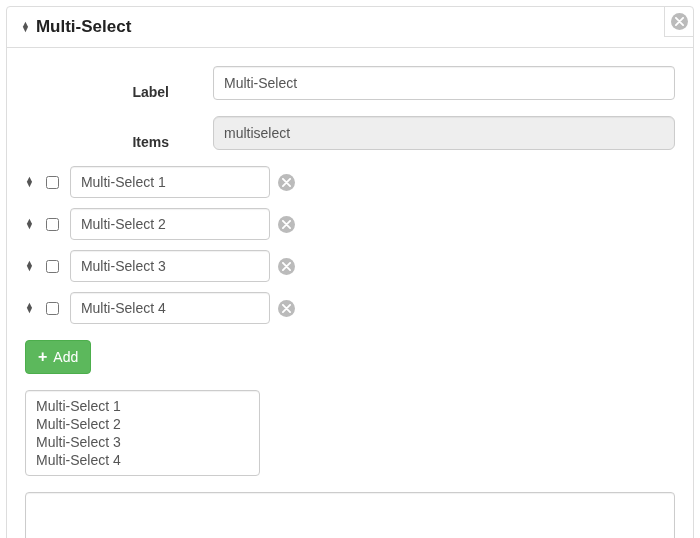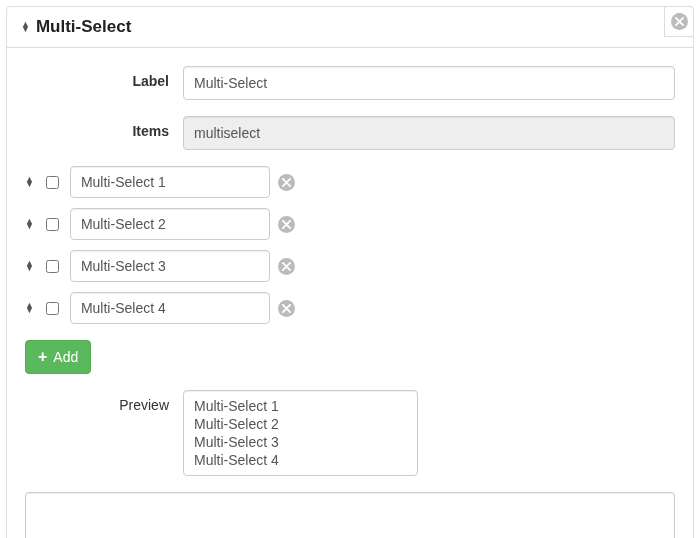--- a/index.html
+++ b/index.html
@@ -64,22 +64,23 @@
     display: flex;
     align-items: center;
     justify-content: center;
   }
   .circle-x svg { display:block; }
   .panel-body {
     padding: 18px 18px 22px 18px;
   }
   .form-row {
     display: flex;
-    align-items: flex-start;
+    align-items: flex-end;
     margin-bottom: 16px;
+    gap: 30px;
   }
   .form-row:last-child { margin-bottom: 0; }
   .form-label {
     width: 158px;
     text-align: right;
     font-weight: 700;
     color: #333;
     padding-right: 14px;
     padding-top: 7px;
     flex: 0 0 158px;
@@ -96,20 +97,21 @@
     border: 1px solid #ccc;
     border-radius: 4px;
     background: #fff;
     box-shadow: inset 0 1px 1px rgba(0,0,0,0.06);
   }
   .readonly-input {
     background: #eee;
     color: #555;
     display: flex;
     align-items: center;
+    border-radius: 6px;
   }
   textarea.advanced-input {
     height: 50px;
     resize: none;
   }
   .items-list { }
   .item-row {
     display: flex;
     align-items: center;
     gap: 8px;
@@ -270,21 +272,20 @@
             </div>
           </div>
         <button class="add-btn">
           <span class="plus">+</span>
           <span>Add</span>
         </button>
       </div>
     </div>
 
     <div class="form-row">
-      <div class="form-label" style="font-weight:400;">Preview</div>
       <div class="form-control-wrap">
         <div class="preview-box" id="preview-box">
             <div class="preview-line">Multi-Select 1</div>
             <div class="preview-line">Multi-Select 2</div>
             <div class="preview-line">Multi-Select 3</div>
             <div class="preview-line">Multi-Select 4</div>
           </div>
       </div>
     </div>
 

